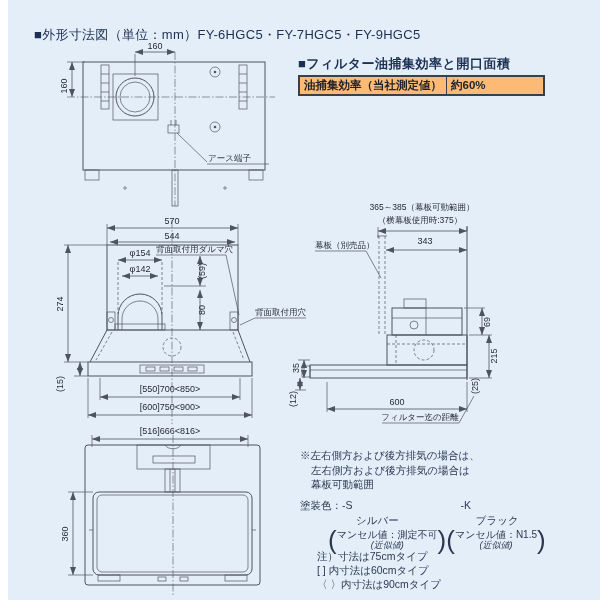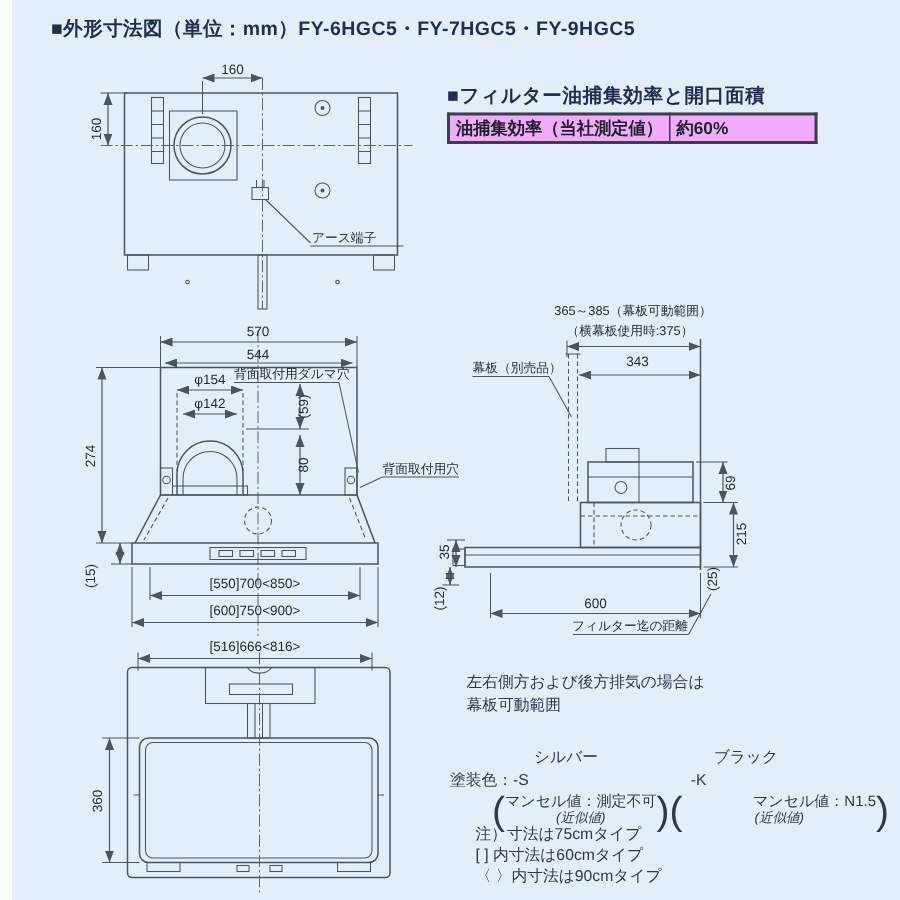--- a/index.html
+++ b/index.html
@@ -1,23 +1,23 @@
 <!DOCTYPE html>
 <html><head>
 <meta charset="utf-8">
 <style>
   html,body{margin:0;padding:0;}
   body{width:600px;height:600px;background:#ffffff;font-family:"Liberation Sans",sans-serif;}
   #page{position:relative;width:600px;height:600px;background:#e3eef9;overflow:hidden;}
   #left-margin{position:absolute;left:0;top:0;width:8px;height:600px;background:#ffffff;}
-  #title{position:absolute;left:34px;top:10px;font-size:13px;font-weight:bold;color:#1d2f52;letter-spacing:0.3px;}
+  #title{position:absolute;left:34px;top:26px;font-size:13px;font-weight:normal;color:#1d2f52;letter-spacing:0.3px;}
   
   #ftable-wrap{position:absolute;left:298px;top:55px;width:278px;}
   #ftable-head{font-size:13px;font-weight:bold;color:#1d2f52;margin-bottom:2px;letter-spacing:0.5px;}
-  table.ft{border-collapse:collapse;background:#f0abfc;border:2px solid #3a4048;}
+  table.ft{border-collapse:collapse;background:#fdba74;border:2px solid #3a4048;}
   table.ft td{border:1px solid #3a4048;font-size:11.5px;font-weight:bold;color:#20242a;padding:1px 4px;height:15px;white-space:nowrap;}
   td.val{width:88px;}
   
   .dt{font-family:"Liberation Sans",sans-serif;font-size:9px;fill:#262b33;}
   .dl{font-family:"Liberation Sans",sans-serif;font-size:8.5px;fill:#262b33;}
   .ln{fill:none;stroke:#4d545e;stroke-width:1;}
   .tn{fill:none;stroke:#4d545e;stroke-width:0.7;}
   .dm{fill:none;stroke:#4d545e;stroke-width:0.8;}
   .dsh{fill:none;stroke:#4d545e;stroke-width:0.7;stroke-dasharray:3,2;}
   .cl{fill:none;stroke:#4d545e;stroke-width:0.6;stroke-dasharray:8,2,1.5,2;}
@@ -310,44 +310,45 @@
     </g>
     <g>
       <line class="dm" x1="33" y1="67" x2="33" y2="150" marker-start="url(#mS)" marker-end="url(#mE)"></line>
       <line class="tn" x1="28" y1="67" x2="53" y2="67"></line>
         <line class="tn" x1="28" y1="150" x2="53" y2="150"></line>
     </g>
     <text class="dt" transform="rotate(-90 28 109)" x="28" y="109" text-anchor="middle">360</text>
   </svg>
 
   <div class="note" style="left:300px;top:448px;">
+    <div>※左右側方および後方排気の場合は、</div>
     <div style="padding-left:11px;">左右側方および後方排気の場合は</div>
     <div style="padding-left:11px;">幕板可動範囲</div>
   </div>
 
   <div class="note" style="left:300px;top:498px;">
-    <div style="display:flex;">
-      <span style="margin-left:56px;">シルバー</span>
-      <span style="margin-left:77px;">ブラック</span>
-    </div>
     <div style="display:flex;">
       <span>塗装色：</span>
       <span>-S</span>
       <span style="margin-left:108px;">-K</span>
+    </div>
+    <div style="display:flex;">
+      <span style="margin-left:56px;">シルバー</span>
+      <span style="margin-left:77px;">ブラック</span>
     </div>
     <div class="paintrow" style="margin-left:28px;">
       <span class="paren">(</span>
       <span class="mstack">
         <span style="display:block;">マンセル値：測定不可</span>
         <span class="sub" style="display:block;">(近似値)</span>
       </span>
       <span class="paren">)</span>
       <span class="paren">(</span>
       <span class="mstack">
-        <span style="display:block;margin-left:47px;">マンセル値：N1.5</span>
+        <span style="display:block;">マンセル値：N1.5</span>
         <span class="sub" style="display:block;">(近似値)</span>
       </span>
       <span class="paren">)</span>
     </div>
   </div>
 
   <div class="note" style="left:317px;top:549px;line-height:14px;">
     <div>注）寸法は75cmタイプ</div>
     <div>[ ] 内寸法は60cmタイプ</div>
     <div>〈 〉内寸法は90cmタイプ</div>

